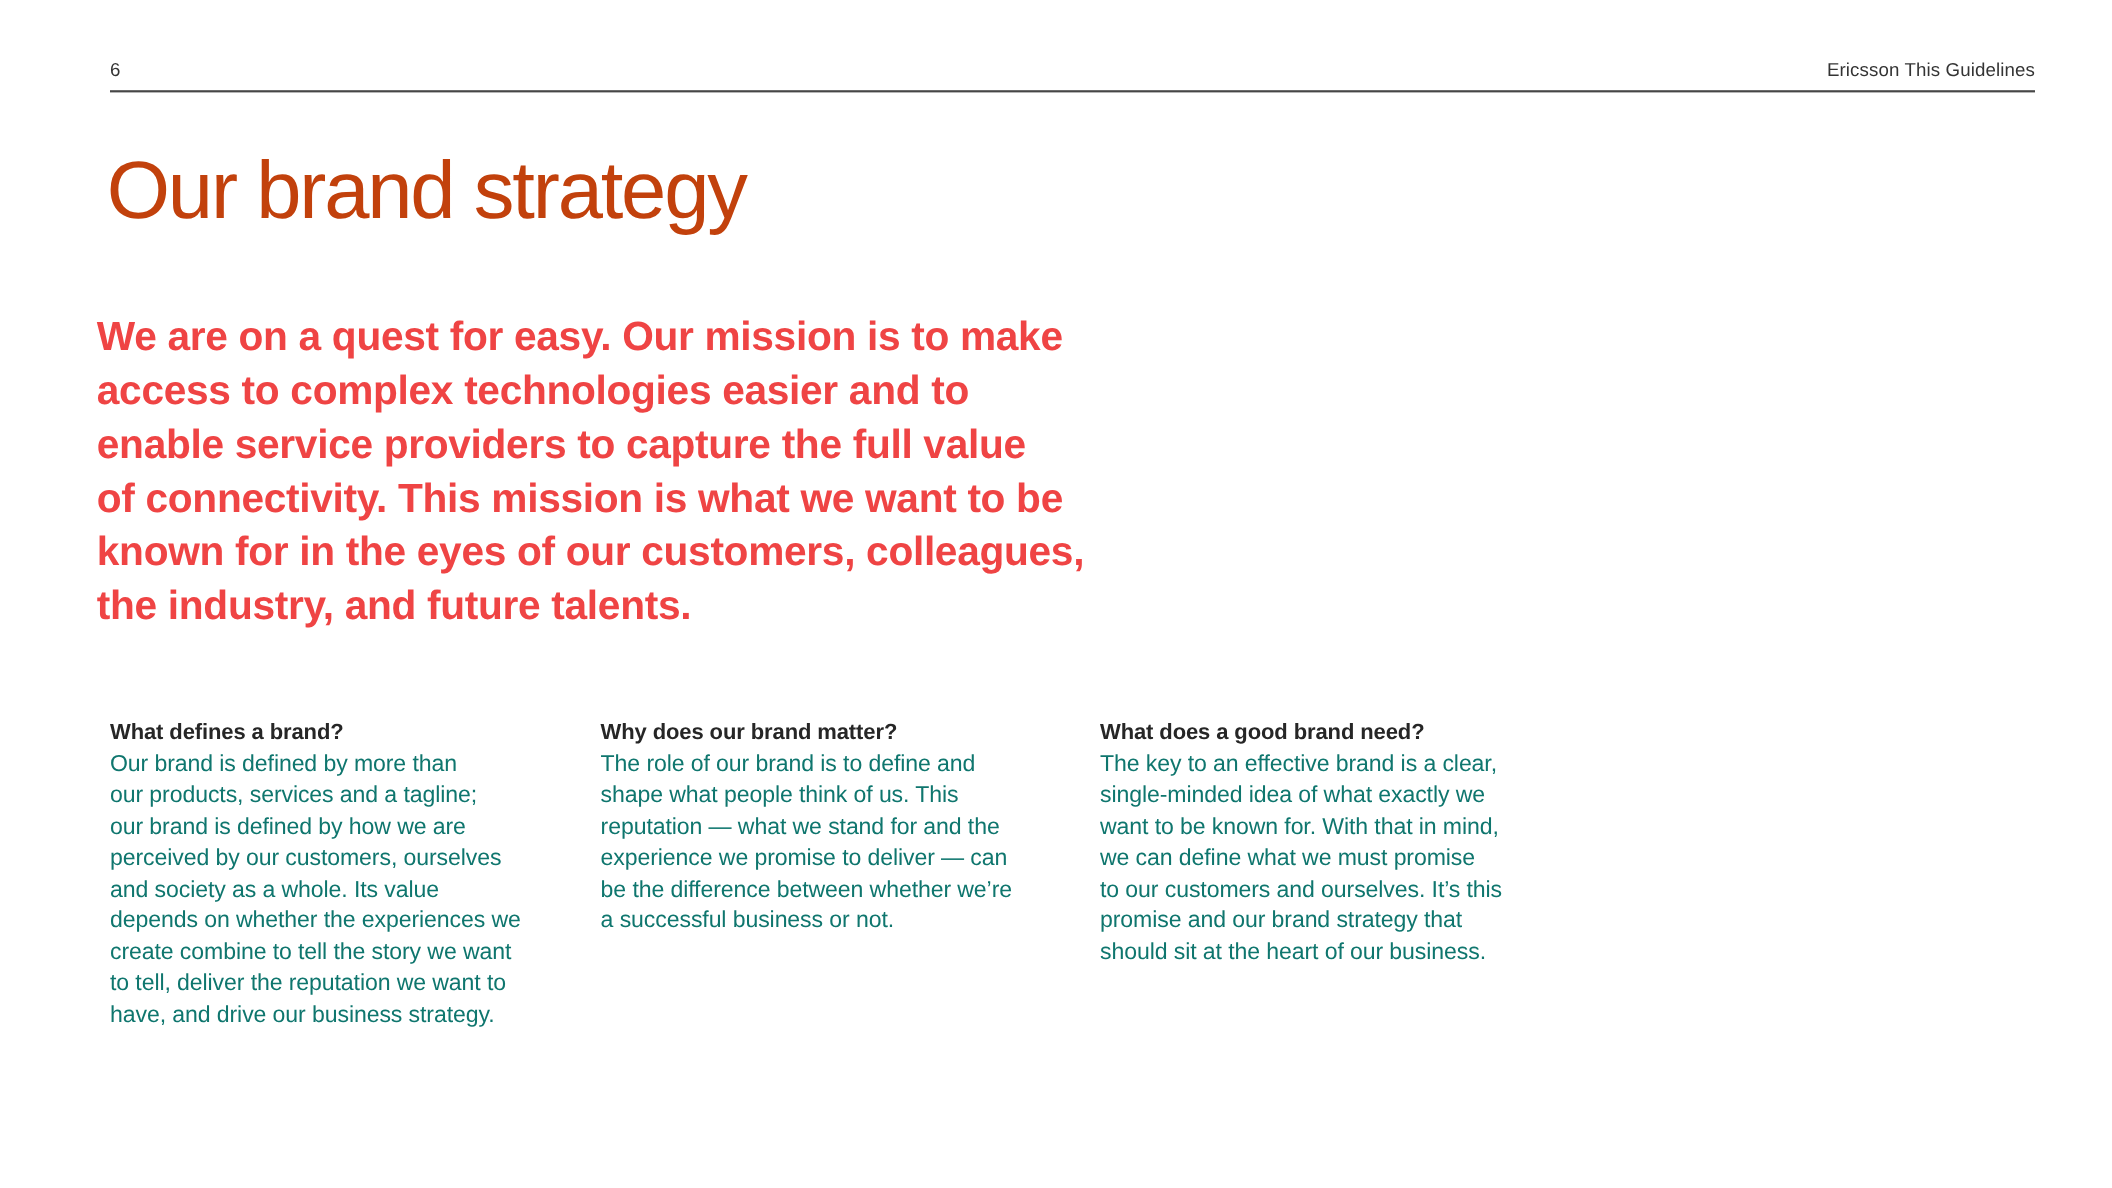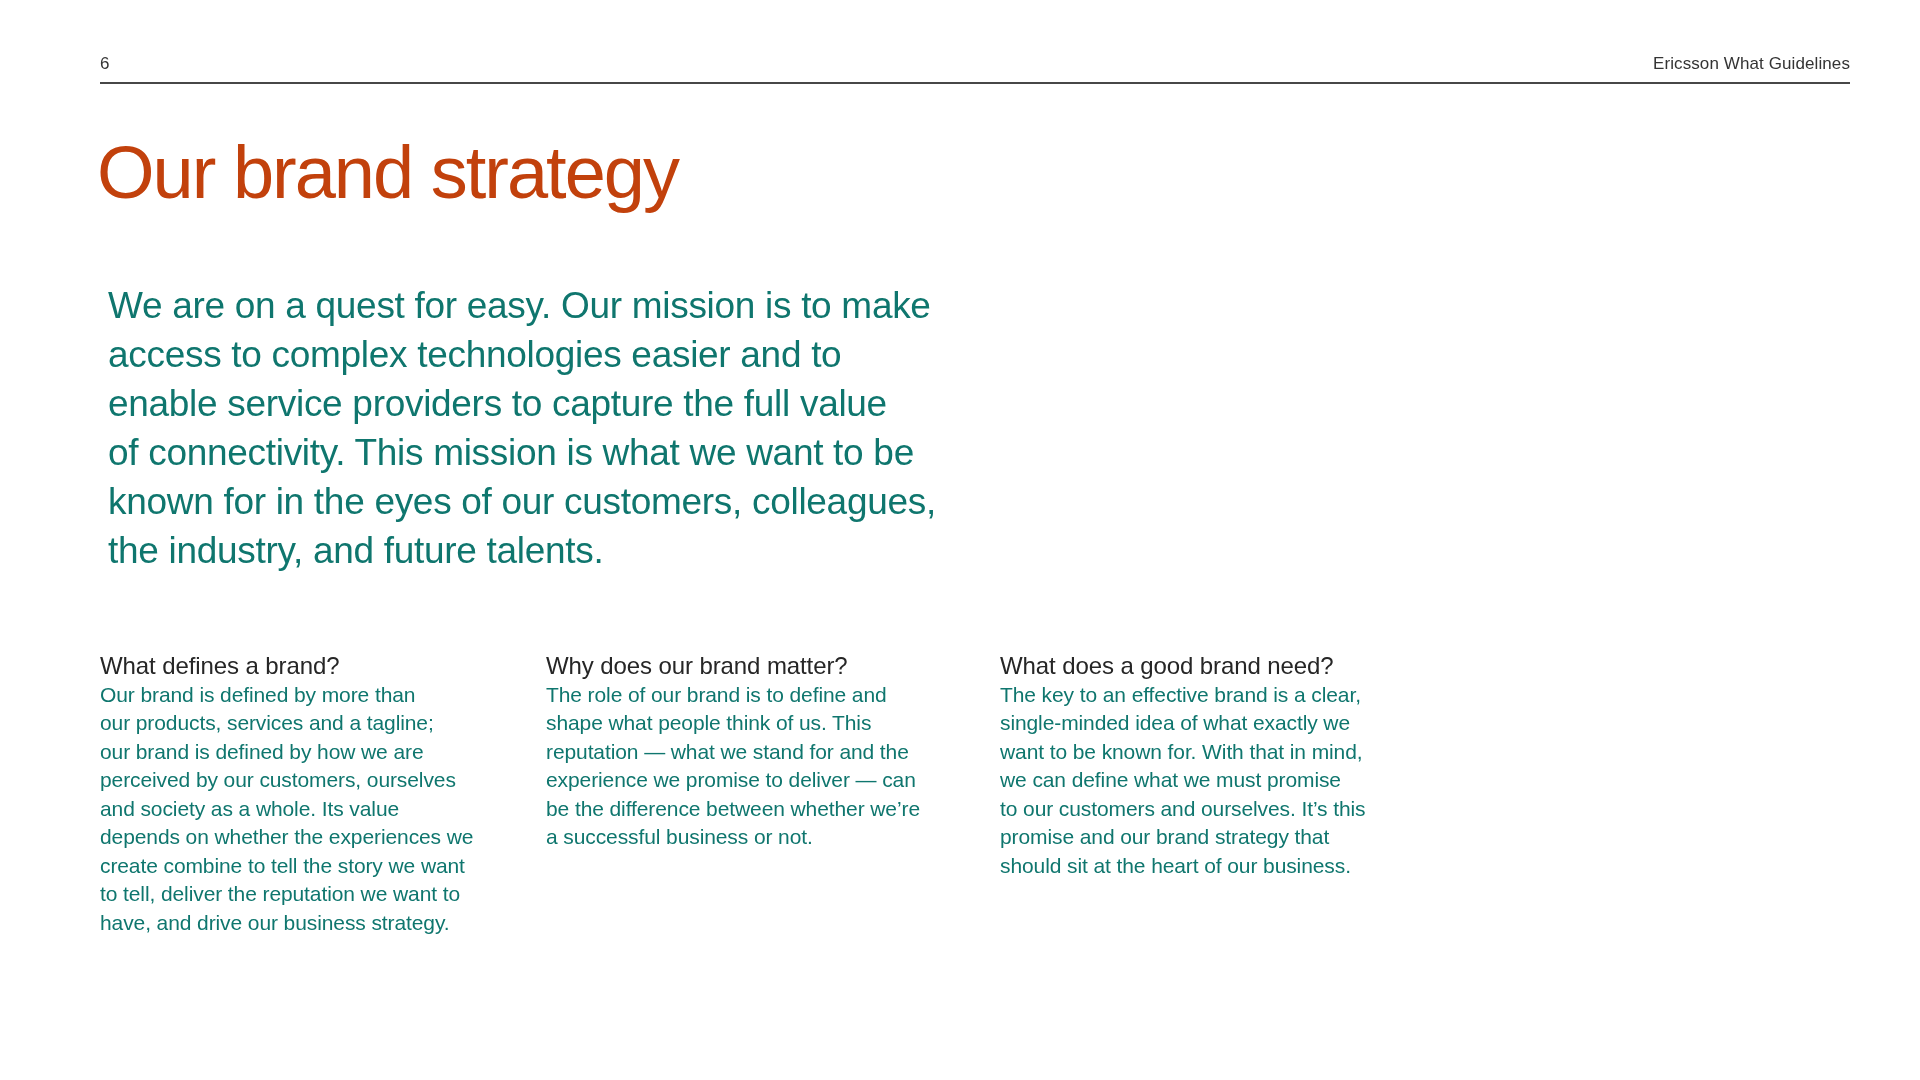--- a/index.html
+++ b/index.html
@@ -42,62 +42,62 @@
     left: 97px;
     top: 134px;
     font-size: 74px;
     font-weight: 300;
     letter-spacing: -2px;
     color: #c2410c;
     line-height: 1.05;
   }
   .lead {
     position: absolute;
-    left: 108px;
+    left: 88px;
     top: 281px;
     width: 1000px;
     font-size: 37px;
-    font-weight: 400;
+    font-weight: 700;
     line-height: 49px;
     letter-spacing: -0.3px;
-    color: #0f766e;
+    color: #ef4444;
     white-space: pre-line;
   }
   .column {
     position: absolute;
     top: 652px;
     width: 440px;
   }
   .col-1 { left: 100px; }
   .col-2 { left: 546px; }
   .col-3 { left: 1000px; }
   .column h2 {
-    font-size: 24px;
-    font-weight: 400;
+    font-size: 20px;
+    font-weight: 700;
     line-height: 28.5px;
     color: #262626;
     letter-spacing: -0.1px;
   }
   .column p {
     font-size: 21px;
     font-weight: 400;
     line-height: 28.5px;
     color: #0f766e;
     letter-spacing: -0.1px;
     white-space: pre-line;
   }
 </style>
 </head>
 <body>
 
 <div class="page">
 
   <div class="header-row">
     <span>6</span>
-    <span>Ericsson What Guidelines</span>
+    <span>Ericsson This Guidelines</span>
   </div>
 
   <div class="rule"></div>
 
   <h1 class="page-title">Our brand strategy</h1>
 
   <p class="lead">We are on a quest for easy. Our mission is to make
 access to complex technologies easier and to
 enable service providers to capture the full value
 of connectivity. This mission is what we want to be

